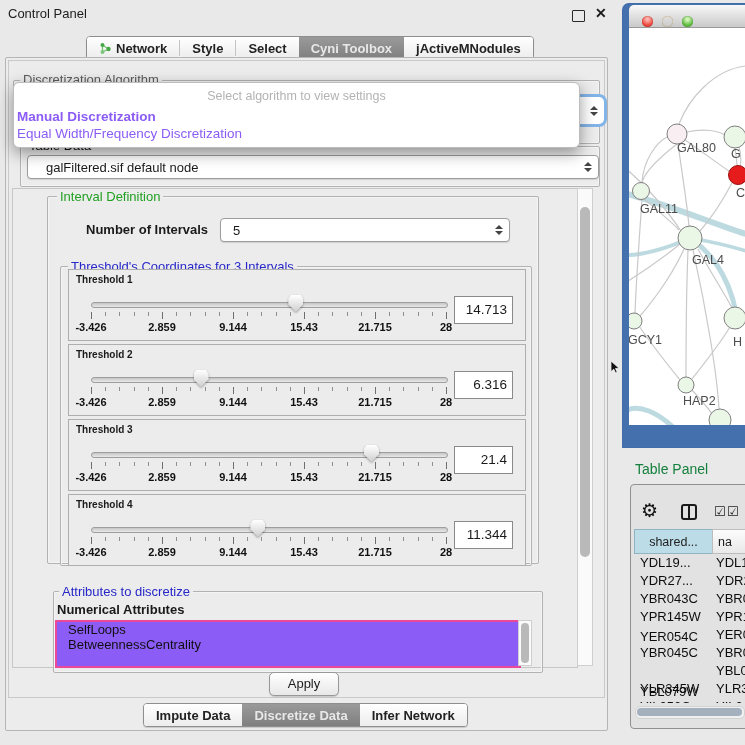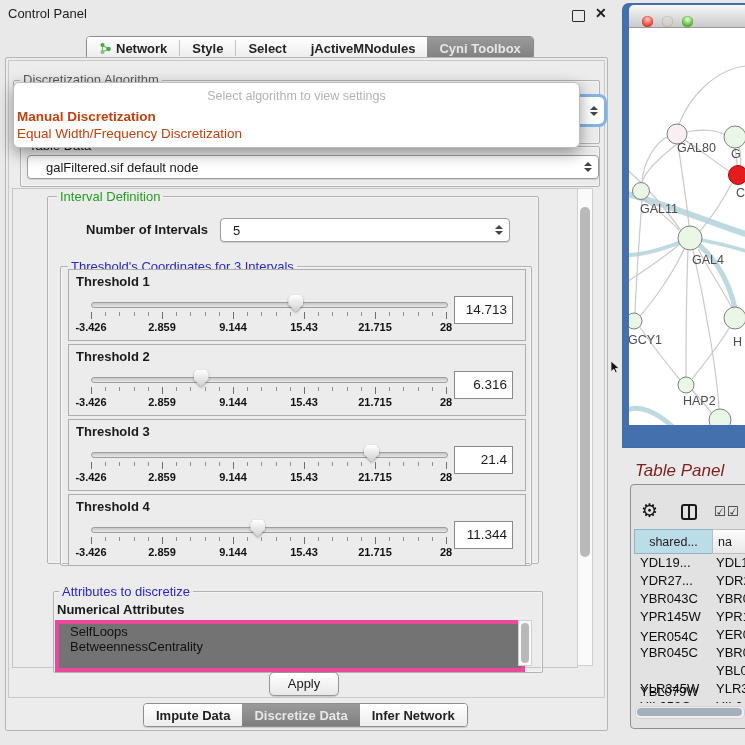--- a/index.html
+++ b/index.html
@@ -29,55 +29,55 @@
   .combo{background:#fff;border:1px solid #9d9d9d;border-radius:4px;display:flex;align-items:center;
          font-size:13px;box-shadow:0 1px 1px rgba(0,0,0,.12);}
   .combo .val{padding-left:12px;flex:1;overflow:hidden;white-space:nowrap;}
   .spinner{width:9px;margin-right:6px;display:flex;flex-direction:column;align-items:center;gap:2px;}
   .arr-up{width:0;height:0;border-left:4px solid transparent;border-right:4px solid transparent;border-bottom:4.5px solid #444;}
   .arr-dn{width:0;height:0;border-left:4px solid transparent;border-right:4px solid transparent;border-top:4.5px solid #444;}
   
   .popup{left:13px;top:82px;width:565px;height:64px;background:#fff;border:1px solid #bdbdbd;border-radius:6px;
          box-shadow:0 5px 16px rgba(0,0,0,.4);z-index:20;}
   .popup-hint{position:absolute;top:6px;left:0;right:0;text-align:center;color:#b3b3b3;font-size:12.5px;}
-  .popup-item{position:absolute;left:3px;font-size:13.5px;color:#c2410c;}
+  .popup-item{position:absolute;left:3px;font-size:13.5px;color:#8b5cf6;}
   .focus-combo{left:570px;top:97px;width:34px;height:27px;background:#fff;border-radius:5px;
                box-shadow:0 0 0 3px #82b4e8;z-index:5;display:flex;align-items:center;justify-content:flex-end;}
   
   .viewport{left:12px;top:188px;width:564px;height:478px;border:1px solid #c6c6c6;background:#ececec;}
   .th-block{position:absolute;left:68px;width:456px;height:70px;border:1px solid #aeaeae;background:#ececec;}
-  .th-label{position:absolute;left:7px;top:4px;font-weight:bold;font-size:13px;}
+  .th-label{position:absolute;left:7px;top:4px;font-weight:bold;font-size:10px;}
   .track{position:absolute;left:22px;top:32px;width:355px;height:4px;border:1px solid #9e9e9e;border-radius:3px;
          background:linear-gradient(#c6c6c6,#e8e8e8);}
   .thumb{position:absolute;top:25px;width:15px;height:17px;filter:drop-shadow(0 1px 1px rgba(0,0,0,.35));}
   .thumb::before{content:'';display:block;width:100%;height:100%;
          background:linear-gradient(#ffffff,#cfcfcf);
          clip-path:polygon(18% 0,82% 0,100% 22%,100% 55%,50% 100%,0 55%,0 22%);}
   .ticks-minor{position:absolute;left:22px;top:42px;width:357px;height:4px;
          background:repeating-linear-gradient(90deg,#8f8f8f 0 1px,transparent 1px 14.2px);}
   .tick-major{position:absolute;top:42px;width:1px;height:7px;background:#6f6f6f;}
   .tick-label{position:absolute;top:51px;transform:translateX(-50%);font-size:11px;font-weight:bold;color:#111;}
   .value-box{position:absolute;left:385px;top:26px;width:52px;height:26px;background:#fff;border:1px solid #8a8a8a;
          font-size:13.5px;text-align:right;line-height:26px;padding-right:5px;}
   
-  .attr-list{left:55px;top:620px;width:462px;height:44px;background:#737373;border:4px solid #ec4899;overflow:hidden;}
+  .attr-list{left:55px;top:620px;width:462px;height:44px;background:#8b5cf6;border:2px solid #ec4899;overflow:hidden;}
   .attr-item{padding-left:11px;font-size:13px;line-height:15px;color:#111;white-space:nowrap;}
   .vscroll{background:#fafafa;border:1px solid #cfcfcf;}
   .vthumb{position:absolute;background:#b9b9b9;border-radius:6px;}
   .apply-btn{left:269px;top:672px;width:68px;height:22px;background:linear-gradient(#ffffff,#e8e8e8);
          border:1px solid #979797;border-radius:5px;text-align:center;line-height:22px;font-size:13px;
          box-shadow:0 1px 1px rgba(0,0,0,.15);}
   
   .netwin{left:622px;top:3px;width:130px;height:445px;background:#4470ad;border-top-left-radius:7px;
           box-shadow:inset 0 0 0 1px #36599030;}
   .net-titlebar{left:629px;top:5px;width:123px;height:22px;background:linear-gradient(#f8f8f8,#c9c9c9);
           border-top-left-radius:5px;border-bottom:1px solid #9a9a9a;}
   .light{position:absolute;top:11px;width:11px;height:11px;border-radius:50%;}
   .net-view{left:629px;top:28px;width:116px;height:397px;background:#fff;overflow:hidden;}
-  .tp-title{left:635px;top:461px;font-size:17px;color:#7f1d1d;font-style:italic;}
+  .tp-title{left:635px;top:461px;font-size:14px;color:#15803d;}
   .tp-box{left:630px;top:484px;width:130px;height:243px;border:1px solid #909090;border-radius:4px;background:#e2e2e2;}
   .gear{left:641px;top:499px;font-size:19px;color:#111;font-family:"DejaVu Sans",sans-serif;}
   .checks{font-size:13px;color:#222;font-family:"DejaVu Sans",sans-serif;}
   .tbl-header-cell{position:absolute;top:529px;height:23px;font-size:12.5px;display:flex;align-items:center;justify-content:center;}
   .tbl-rows{left:634px;top:553px;width:111px;height:150px;overflow:hidden;}
   .tbl-row{position:relative;height:18px;font-size:13px;color:#0d0d0d;white-space:nowrap;}
   .hscroll{left:635px;top:706px;width:108px;height:11px;background:#efefef;border:1px solid #d2d2d2;border-radius:5px;}
   .hthumb{position:absolute;left:1px;top:1px;width:105px;height:8px;background:#a4b0bd;border-radius:4px;}
 </style>
 </head>
@@ -104,25 +104,25 @@
         <span>Network</span>
       </div>
       <i class="seg-div"></i>
       <div class="seg">
         <span>Style</span>
       </div>
       <i class="seg-div"></i>
       <div class="seg">
         <span>Select</span>
       </div>
-      <div class="seg">
-        <span>jActiveMNodules</span>
-      </div>
       <div class="seg selected">
         <span>Cyni Toolbox</span>
+      </div>
+      <div class="seg">
+        <span>jActiveMNodules</span>
       </div>
     </div>
 
   <div class="abs panel-outer"></div>
   <div class="abs panel-inner"></div>
 
   <div class="abs group" style="left:13px;top:80px;width:585px;height:62px;"></div>
   <div class="group-title t-dark" style="left:20px;top:73px;">Discretization Algorithm</div>
   <div class="abs focus-combo">
     <span class="spinner">

